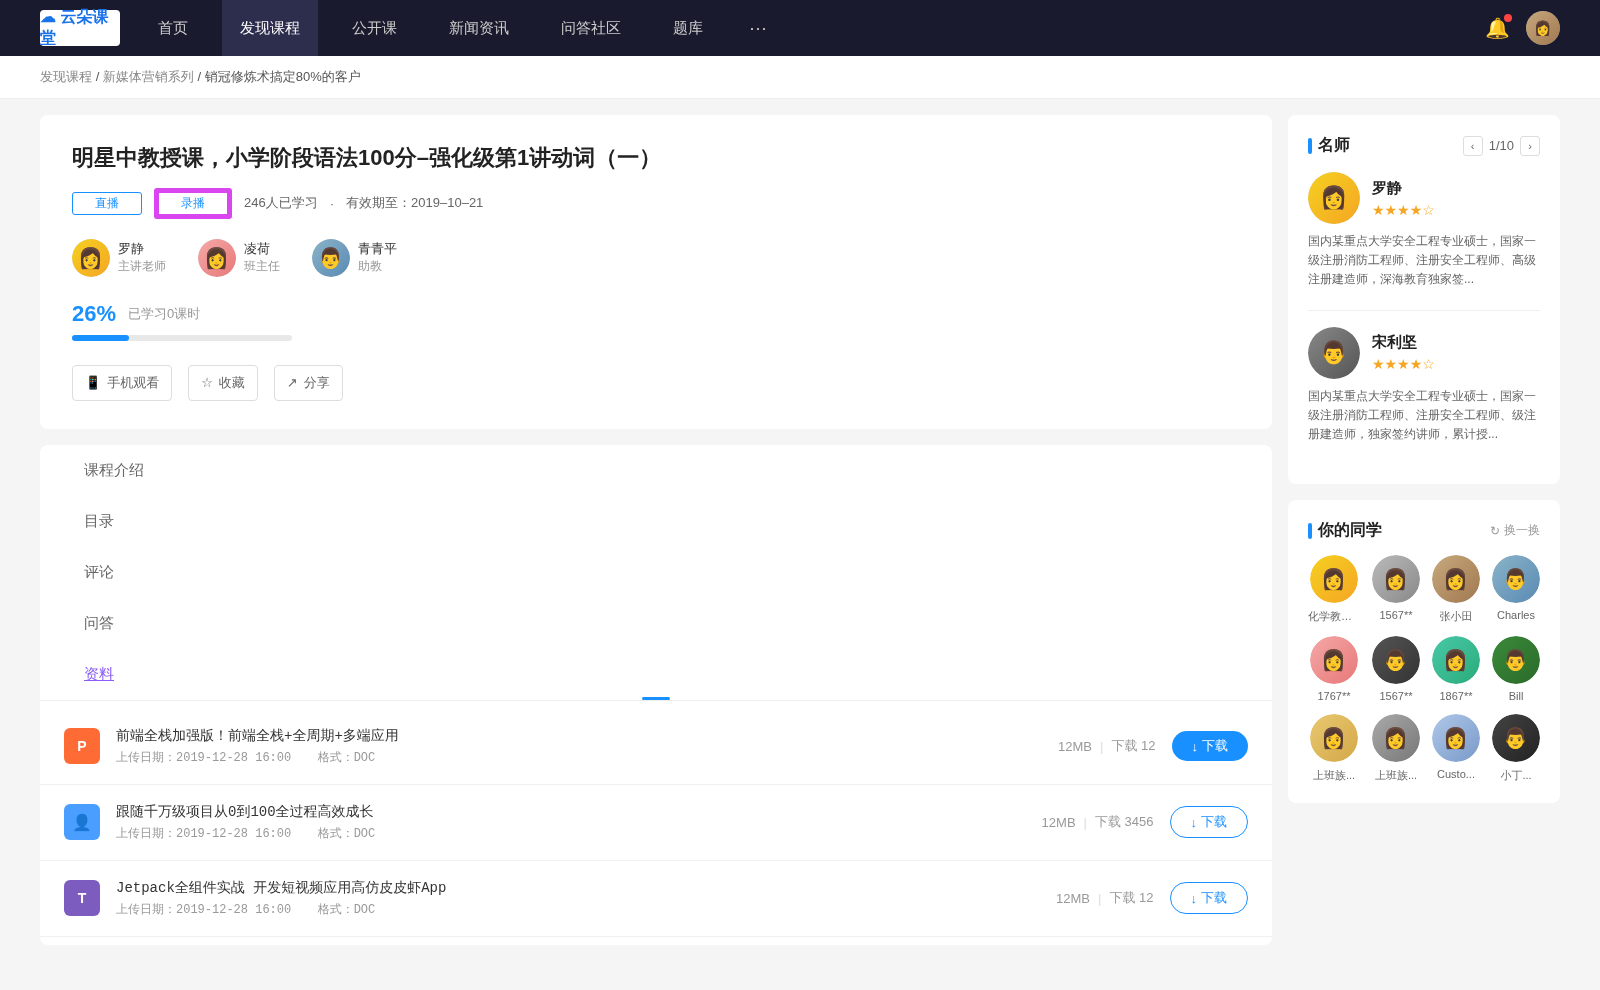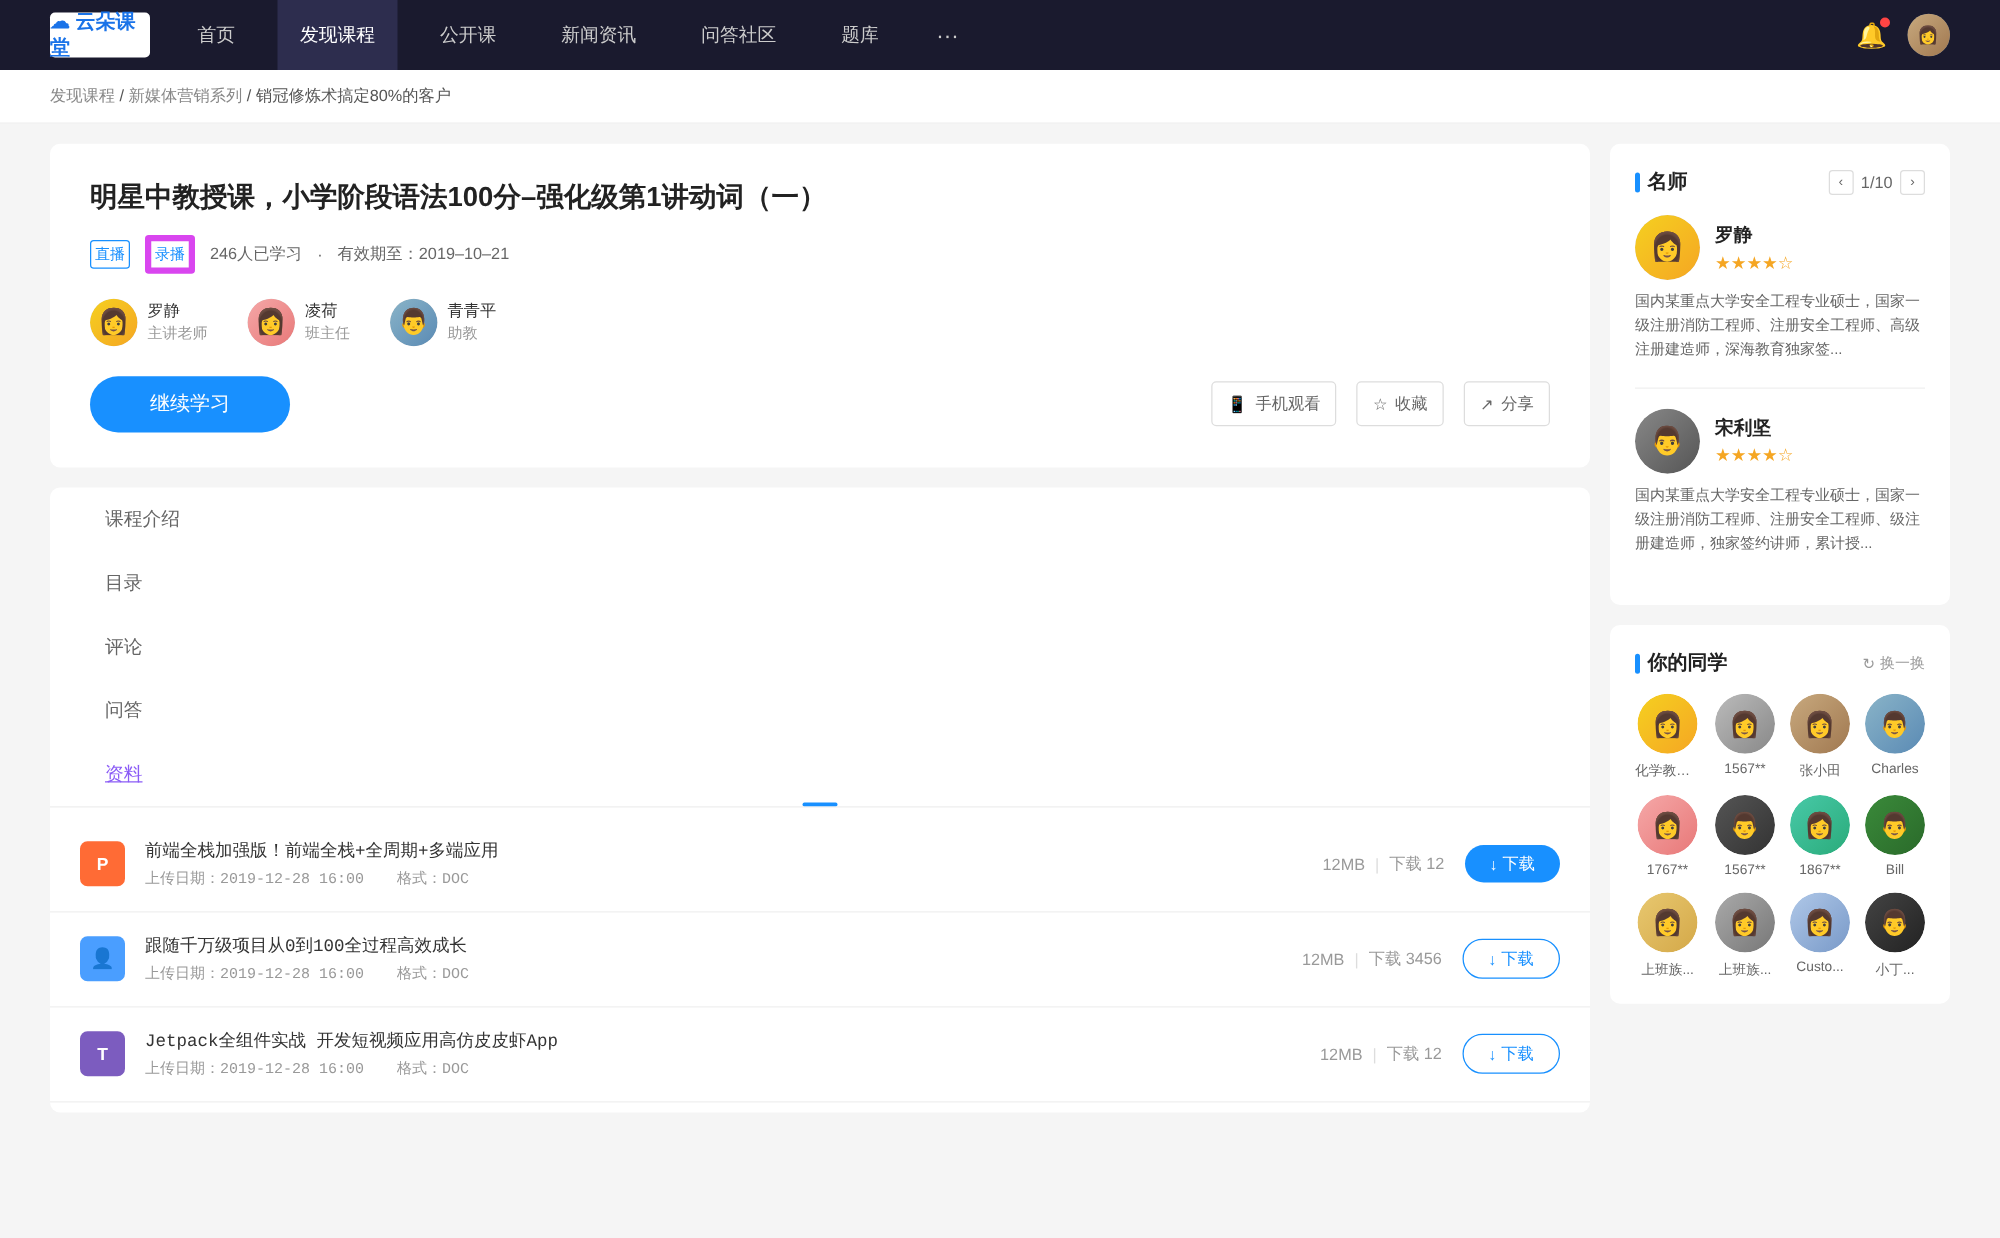--- a/index.html
+++ b/index.html
@@ -26,21 +26,21 @@
     
     .main-container { display: flex; gap: 16px; padding: 16px 40px; max-width: 1600px; }
 
     
     .content-left { flex: 1; }
 
     
     .course-header-card { background: #fff; border-radius: 8px; padding: 28px 32px; margin-bottom: 16px; }
     .course-title { font-size: 22px; font-weight: bold; color: #222; margin-bottom: 14px; line-height: 1.4; }
     .course-meta { display: flex; align-items: center; gap: 12px; margin-bottom: 20px; color: #666; font-size: 13px; }
-    .badge { padding: 2px 3px; border-radius: 3px; font-size: 12px; }
+    .badge { padding: 2px 22px; border-radius: 3px; font-size: 12px; }
     .badge-live { border: 1px solid #1890ff; color: #1890ff; }
     .badge-record { border: 5px solid #d946ef; color: #1890ff; text-align: center; }
     .course-teachers { display: flex; gap: 32px; margin-bottom: 24px; }
     .teacher-item { display: flex; align-items: center; gap: 8px; }
     .teacher-avatar { width: 38px; height: 38px; border-radius: 50%; overflow: hidden; background: #ddd; }
     .teacher-avatar-inner { width: 100%; height: 100%; background: linear-gradient(135deg, #f5a623, #e8825a); border-radius: 50%; display: flex; align-items: center; justify-content: center; color: #fff; font-size: 14px; }
     .teacher-info { display: flex; flex-direction: column; }
     .teacher-name { font-size: 13px; color: #333; }
     .teacher-role { font-size: 12px; color: #999; }
 
@@ -188,23 +188,31 @@
           <div class="teacher-avatar">
             <div class="teacher-avatar-inner av-blue-gray av-face">👨</div>
           </div>
           <div class="teacher-info">
             <span class="teacher-name">青青平</span>
             <span class="teacher-role">助教</span>
           </div>
         </div>
       </div>
 
+      <div class="progress-section">
+        <div class="progress-header">
+          <span class="progress-pct">26%</span>
+          <span class="progress-text">已学习0课时</span>
+        </div>
+        <div class="progress-bar-bg">
+          <div class="progress-bar-fill" style="width:26%"></div>
+        </div>
+      </div>
 
       <div class="course-actions">
-        <button class="btn-continue">继续学习</button>
         <div class="action-btns">
           <button class="action-btn">
             <span>📱</span>
             <span>手机观看</span>
           </button>
           <button class="action-btn">
             <span>☆</span>
             <span>收藏</span>
           </button>
           <button class="action-btn">

